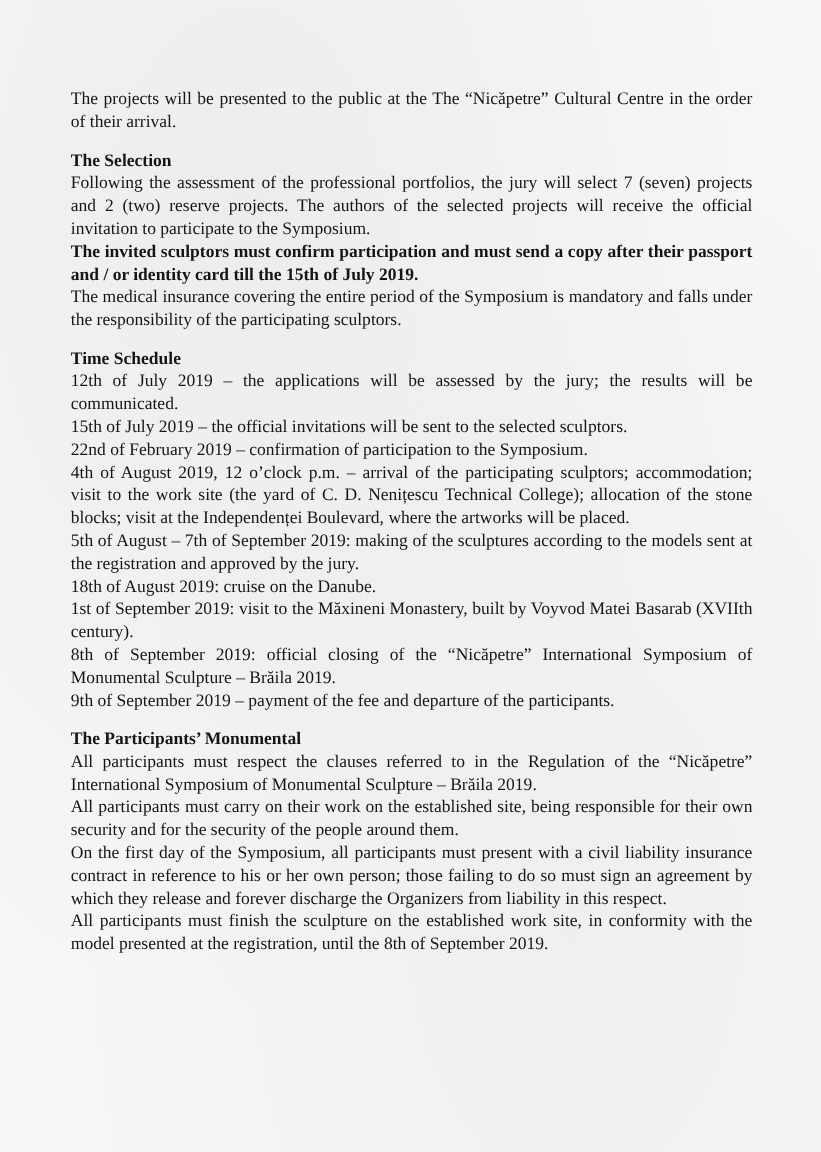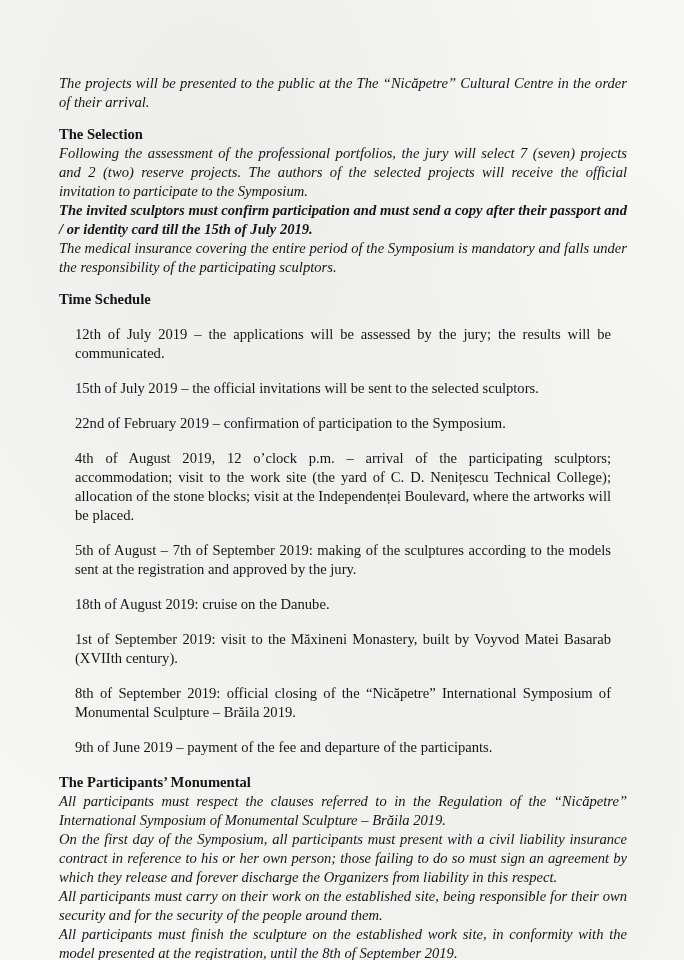--- a/index.html
+++ b/index.html
@@ -37,25 +37,25 @@
     font-weight: bold;
     margin: 0;
     line-height: 19px;
   }
   .bold {
     font-weight: bold;
   }
   .it {
   }
   .item {
-    margin: 16px;
+    margin: 0;
     text-align: justify;
     text-align-last: left;
   }
-  .para { text-align-last: left; font-style: italic; }
+  .para { text-align-last: left; }
 </style>
 </head>
 <body>
 
 <div class="page">
 
   <p class="para">The projects will be presented to the public at the The “Nicăpetre” Cultural Centre in the order of their arrival.</p>
 
   <div class="section">
     <p class="heading">The Selection</p>
@@ -67,24 +67,24 @@
   <div class="section">
     <p class="heading">Time Schedule</p>
     <p class="item">12th of July 2019 – the applications will be assessed by the jury; the results will be communicated.</p>
     <p class="item">15th of July 2019 – the official invitations will be sent to the selected sculptors.</p>
     <p class="item">22nd of February 2019 – confirmation of participation to the Symposium.</p>
     <p class="item"><span>4th of August 2019, 12 o’clock p.m. – arrival of the participating sculptors; accommodation; visit to the work site (the yard of </span><span class="it">C. D. Nenițescu</span><span> Technical College); allocation of the stone blocks; visit at the Independenței Boulevard, where the artworks will be placed.</span></p>
     <p class="item">5th of August – 7th of September 2019: making of the sculptures according to the models sent at the registration and approved by the jury.</p>
     <p class="item">18th of August 2019: cruise on the Danube.</p>
     <p class="item">1st of September 2019: visit to the Măxineni Monastery, built by Voyvod Matei Basarab (XVIIth century).</p>
     <p class="item">8th of September 2019: official closing of the “Nicăpetre” International Symposium of Monumental Sculpture – Brăila 2019.</p>
-    <p class="item">9th of June 2019 – payment of the fee and departure of the participants.</p>
+    <p class="item">9th of September 2019 – payment of the fee and departure of the participants.</p>
   </div>
 
   <div class="section">
     <p class="heading">The Participants’ Monumental</p>
     <p class="para">All participants must respect the clauses referred to in the Regulation of the “Nicăpetre” International Symposium of Monumental Sculpture – Brăila 2019.</p>
+    <p class="para">All participants must carry on their work on the established site, being responsible for their own security and for the security of the people around them.</p>
     <p class="para">On the first day of the Symposium, all participants must present with a civil liability insurance contract in reference to his or her own person; those failing to do so must sign an agreement by which they release and forever discharge the Organizers from liability in this respect.</p>
-    <p class="para">All participants must carry on their work on the established site, being responsible for their own security and for the security of the people around them.</p>
     <p class="para">All participants must finish the sculpture on the established work site, in conformity with the model presented at the registration, until the 8th of September 2019.</p>
   </div>
 
 </div>
 
 </body></html>

